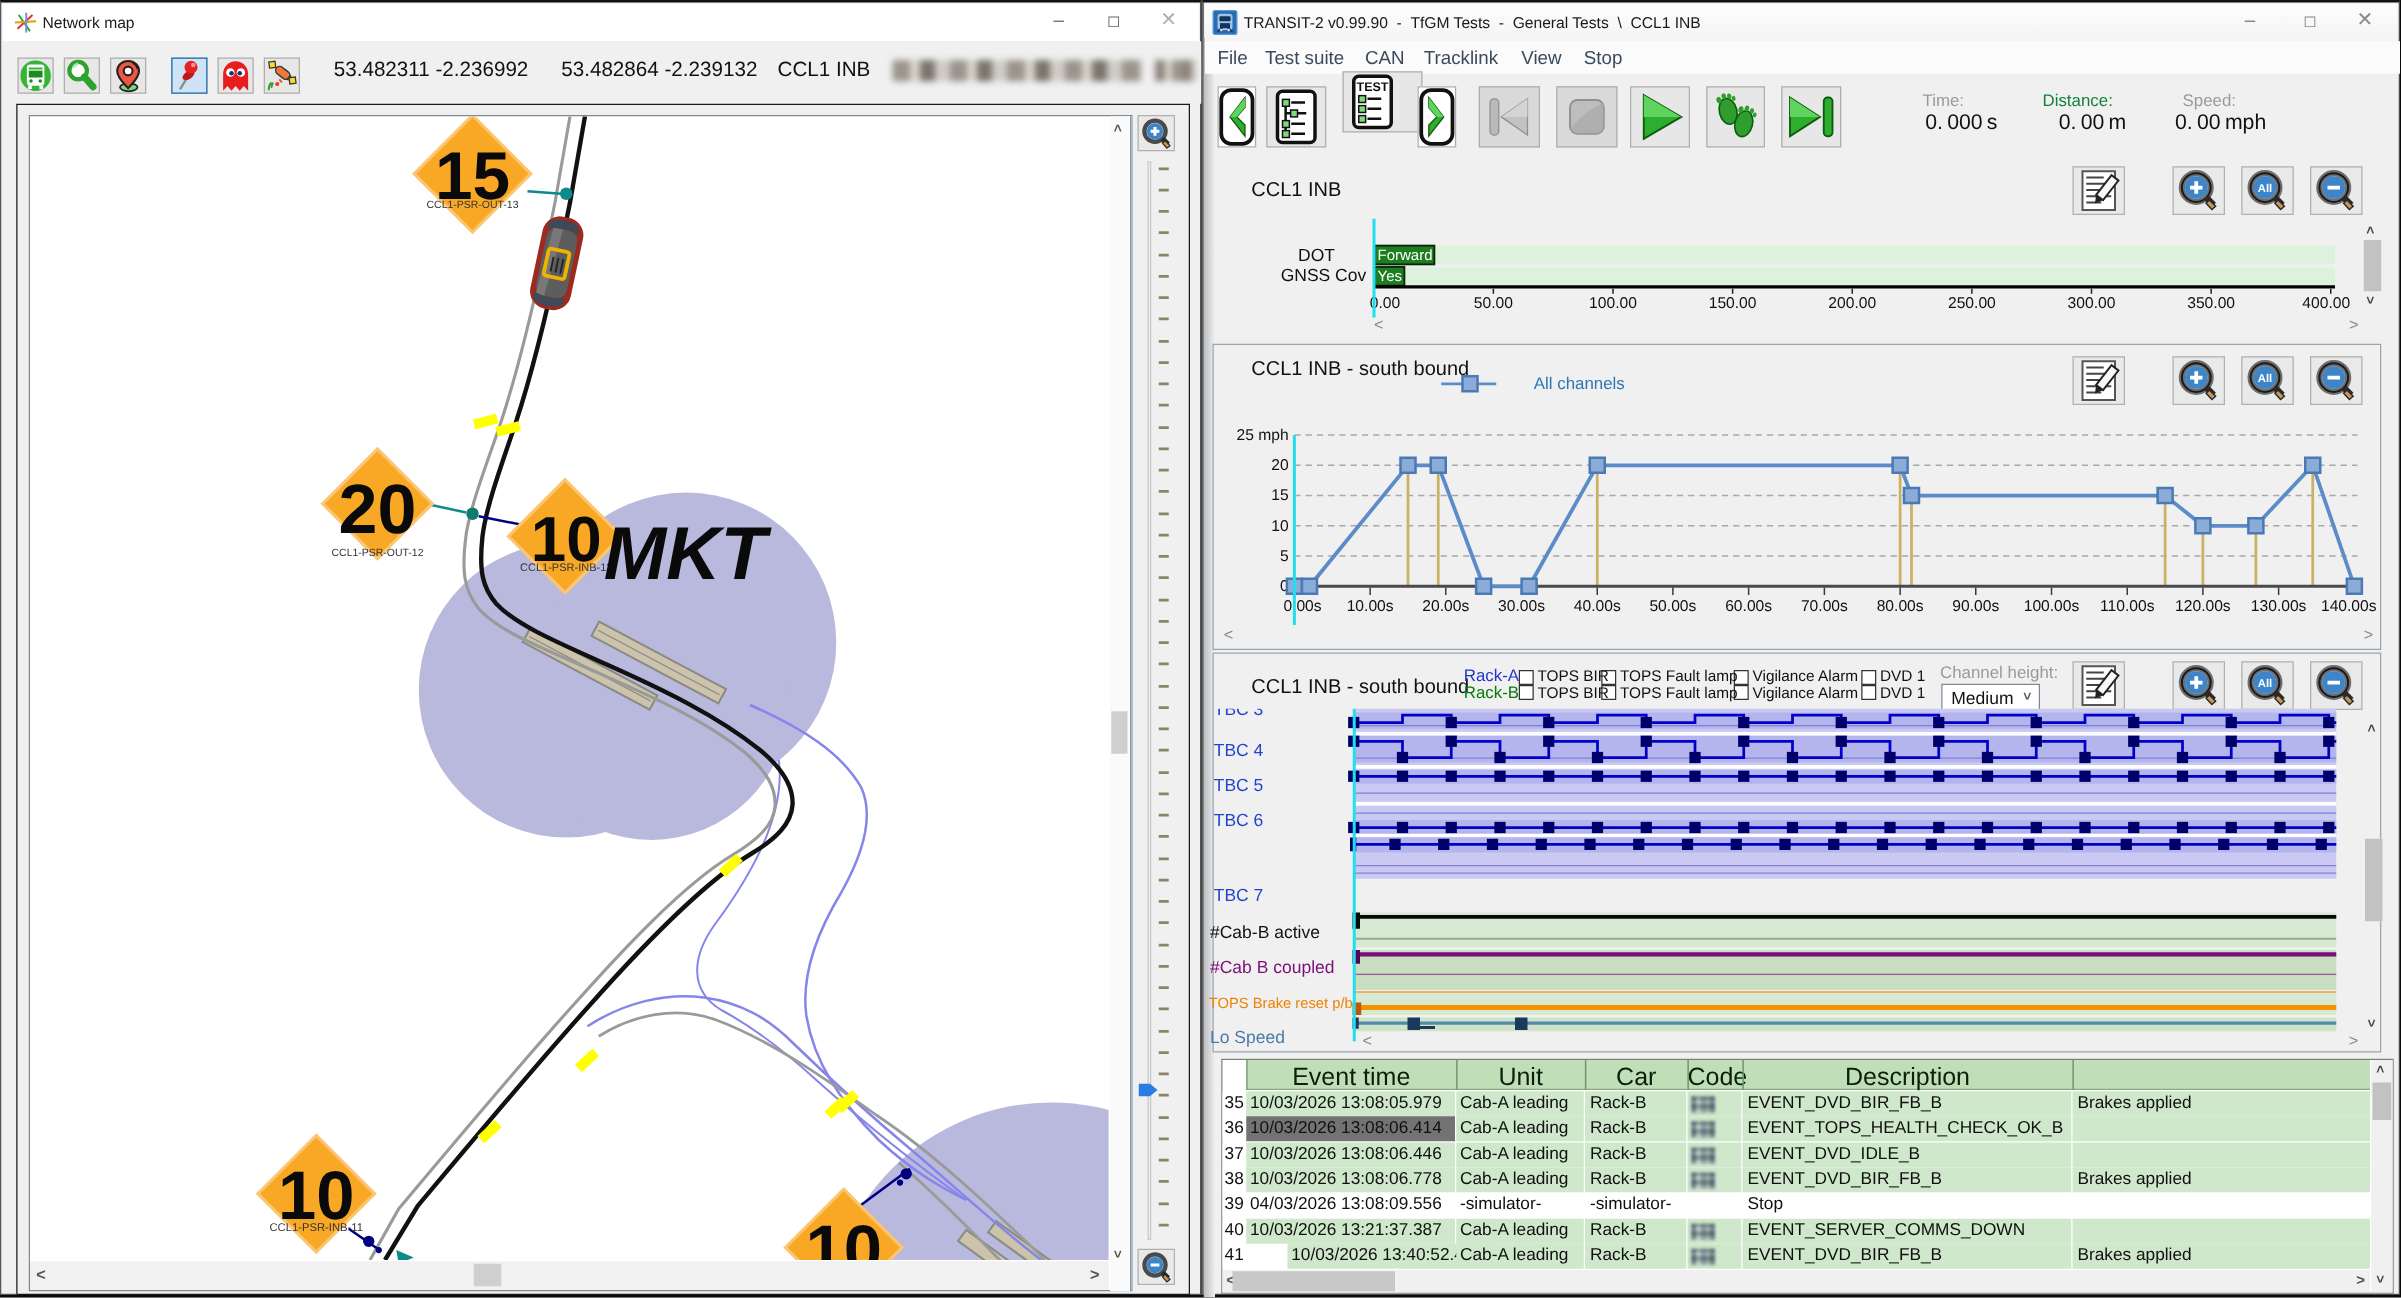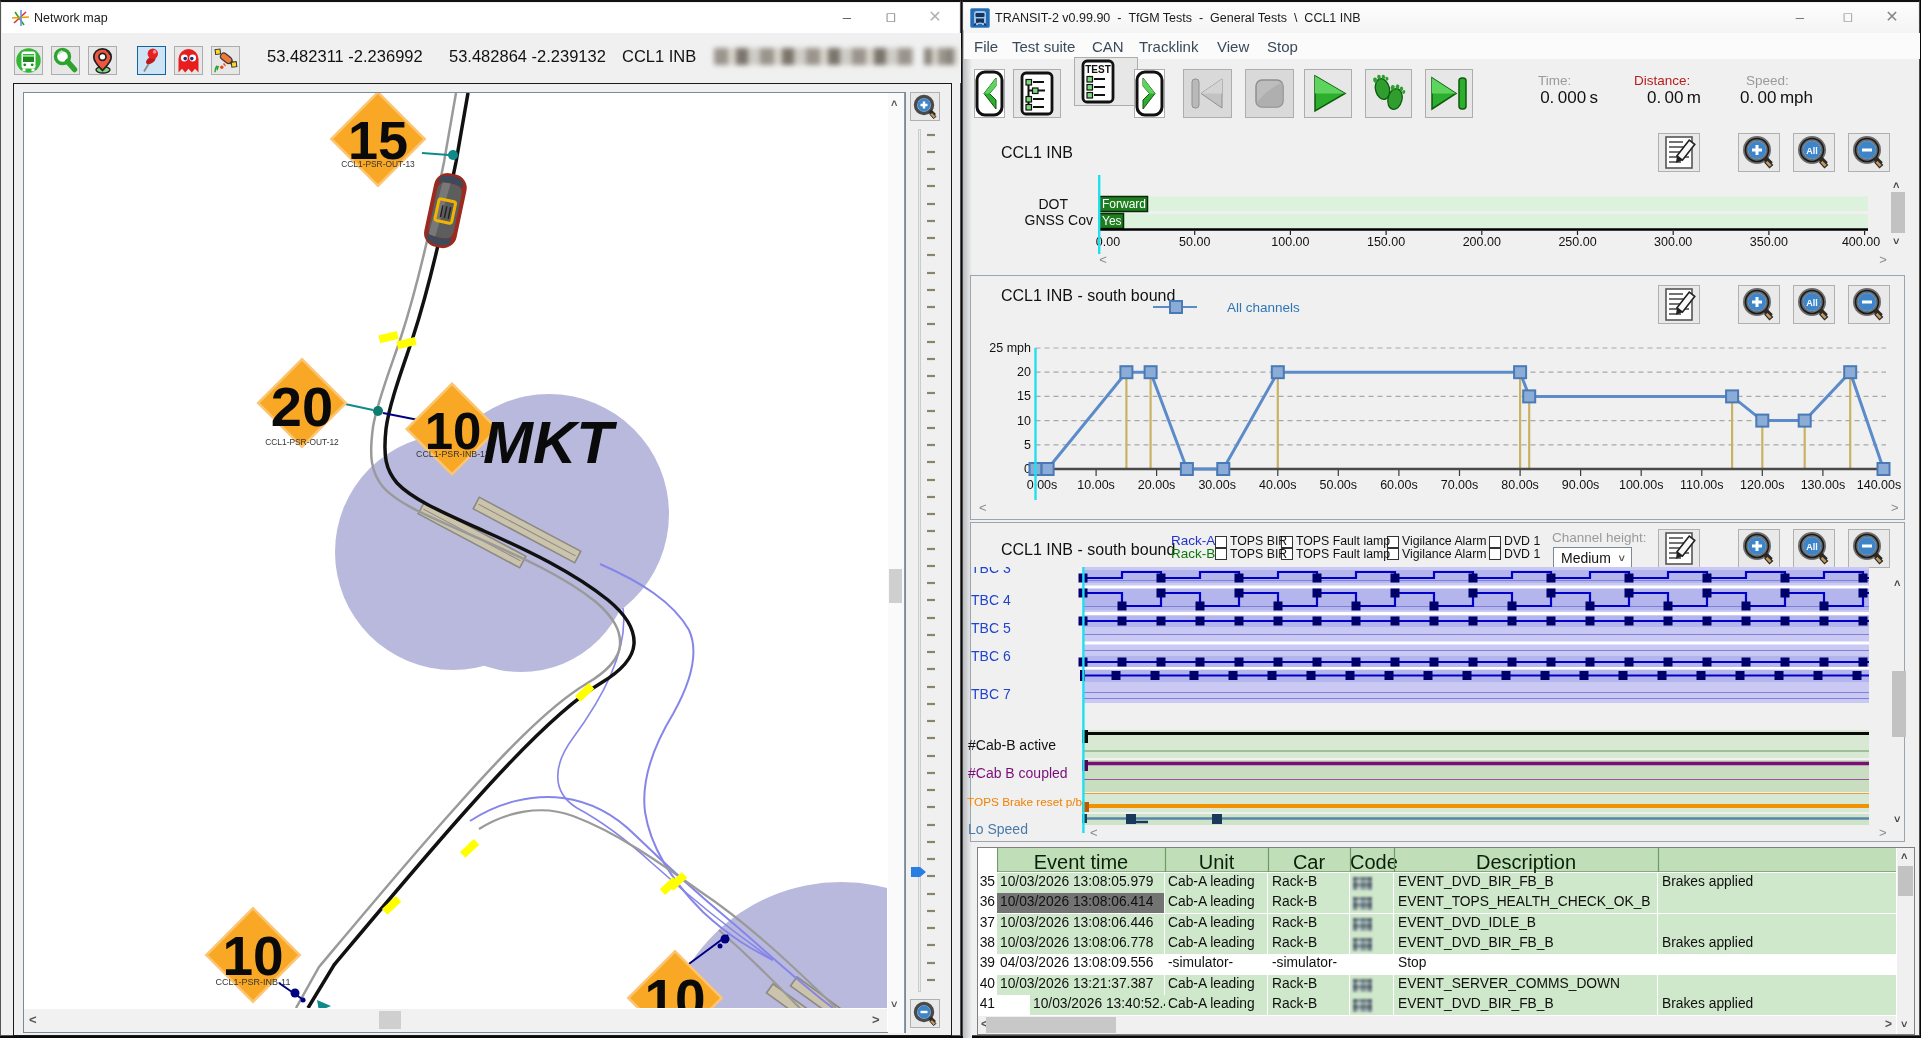--- a/index.html
+++ b/index.html
@@ -416,21 +416,21 @@
     </div>
     <div class="btn" style="left:462px;top:67px;width:48px;height:49px;">
       <svg width="46" height="47" viewBox="0 0 46 47">
           <path d="M6 8 L30 23.5 L6 39 z" fill="#2eae2e" stroke="#0d5c0d" stroke-width="1.5"></path>
           <path d="M6 8 L30 23.5 L6 23.5 z" fill="#5ed45e"></path>
           <rect x="33" y="8" width="7" height="31" rx="3" fill="#2eae2e" stroke="#0d5c0d" stroke-width="1.5"></rect>
         </svg>
     </div>
     <div class="abs" style="left:575px;top:71px;width:70px;text-align:left;font-size:13.5px;color:#9a9a9a;">Time:</div>
     <div class="abs" style="left:555px;top:86px;width:80px;text-align:right;font-size:17px;color:#111;">0. 000 s</div>
-    <div class="abs" style="left:671px;top:71px;width:80px;font-size:13.5px;color:#b91c1c;">Distance:</div>
+    <div class="abs" style="left:671px;top:71px;width:80px;font-size:13.5px;color:#15803d;">Distance:</div>
     <div class="abs" style="left:658px;top:86px;width:80px;text-align:right;font-size:17px;color:#111;">0. 00 m</div>
     <div class="abs" style="left:783px;top:71px;width:70px;font-size:13.5px;color:#9a9a9a;">Speed:</div>
     <div class="abs" style="left:770px;top:86px;width:80px;text-align:right;font-size:17px;color:#111;">0. 00 mph</div>
 
     <div class="ptitle" style="left:38px;top:142px;">CCL1 INB</div>
     <div class="zbtn" style="left:695px;top:131px;"><svg width="40" height="37" viewBox="0 0 40 37">
           <rect x="7" y="3" width="26" height="31" fill="#fff" stroke="#555" stroke-width="1.6"></rect>
           <g stroke="#444" stroke-width="1.6">
             <path d="M10 8 h14 M10 13 h20 M10 18 h20 M10 23 h20 M10 28 h12"></path>
           </g>
@@ -661,21 +661,21 @@
           <circle cx="18" cy="16" r="11.5" fill="none" stroke="#1a1a1a" stroke-width="1.6"></circle>
           <circle cx="18" cy="16" r="9" fill="#3d85c8"></circle>
           <path d="M13 16 h10" stroke="#fff" stroke-width="3"></path>
           <path d="M26 24 l6 6" stroke="#2a2a2a" stroke-width="5"></path>
           <path d="M28.5 26 l5 5 l-3 2.6 l-4.6 -5 z" fill="#c89858" stroke="#2a2a2a" stroke-width="1.2"></path>
         </svg></div>
     <div class="abs" style="left:8px;top:565px;width:60px;height:9px;overflow:hidden;"><span style="font-size:14px;color:#2244cc;position:relative;top:-8px;">TBC 3</span></div>
     <div class="abs tbl1" style="left:8px;top:590px;">TBC 4</div>
     <div class="abs tbl1" style="left:8px;top:618px;">TBC 5</div>
     <div class="abs tbl1" style="left:8px;top:646px;">TBC 6</div>
-    <div class="abs tbl1" style="left:8px;top:684px;text-align:right;">TBC 7</div>
+    <div class="abs tbl1" style="left:8px;top:706px;text-align:right;">TBC 7</div>
     <div class="abs" style="left:5px;top:735px;font-size:14px;color:#111;">#Cab-B active</div>
     <div class="abs" style="left:5px;top:763px;font-size:14px;color:#7a0d7a;">#Cab B coupled</div>
     <div class="abs" style="left:4px;top:793px;font-size:11.8px;color:#f08000;">TOPS Brake reset p/b</div>
     <div class="abs" style="left:5px;top:819px;font-size:14px;color:#4a7aaa;">Lo Speed</div>
     <svg class="abs" style="left:0;top:520px;" width="958" height="320" viewBox="0 0 958 320">
 
       <rect x="120" y="45" width="786" height="136" fill="#c9c9f4"></rect>
       <g fill="#b5b5ee">
           <rect x="120" y="48" width="786" height="13"></rect>
           <rect x="120" y="66" width="786" height="22"></rect>

